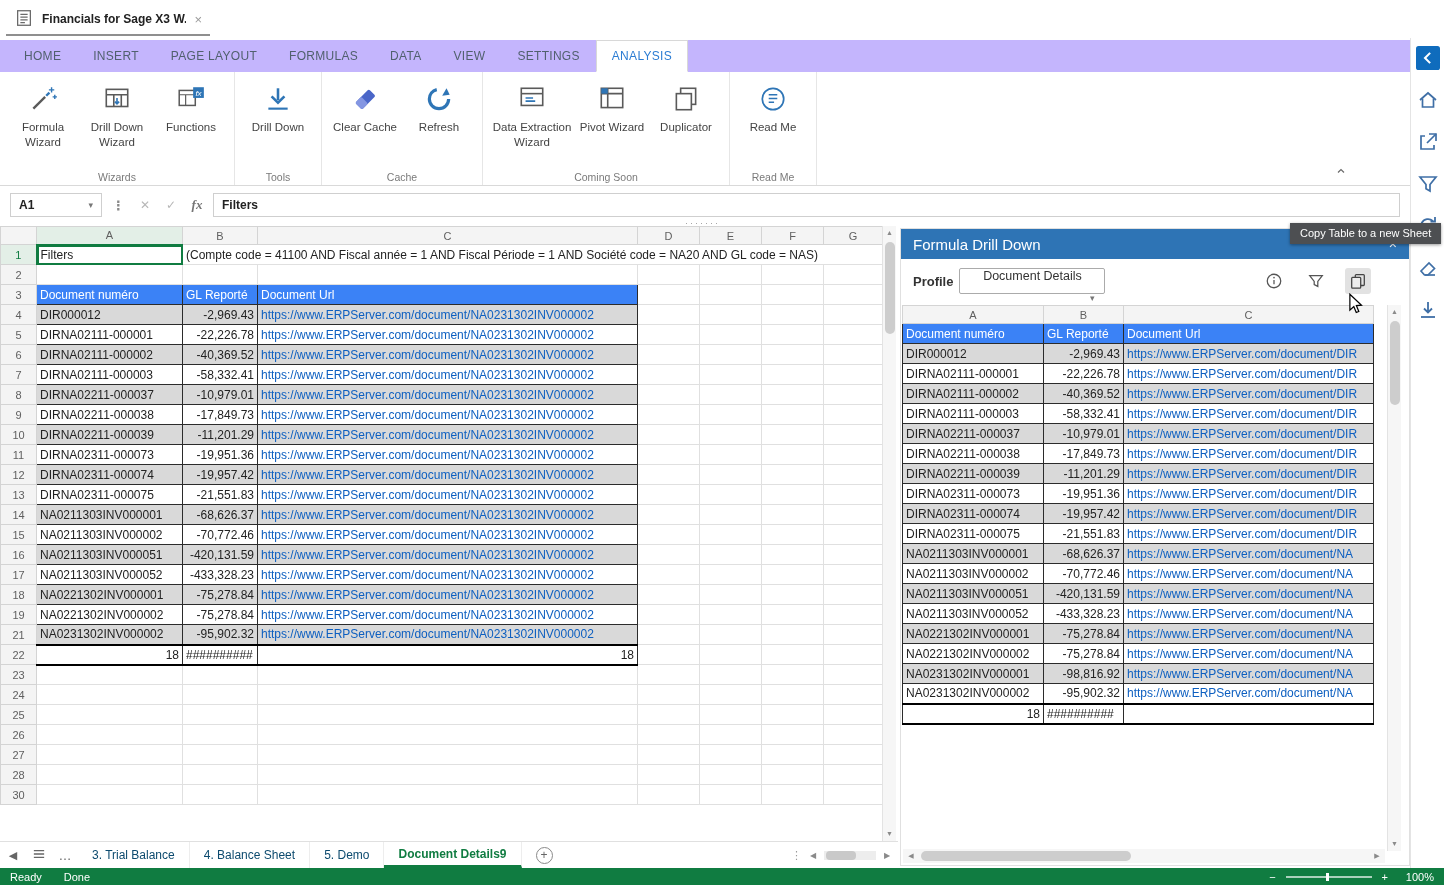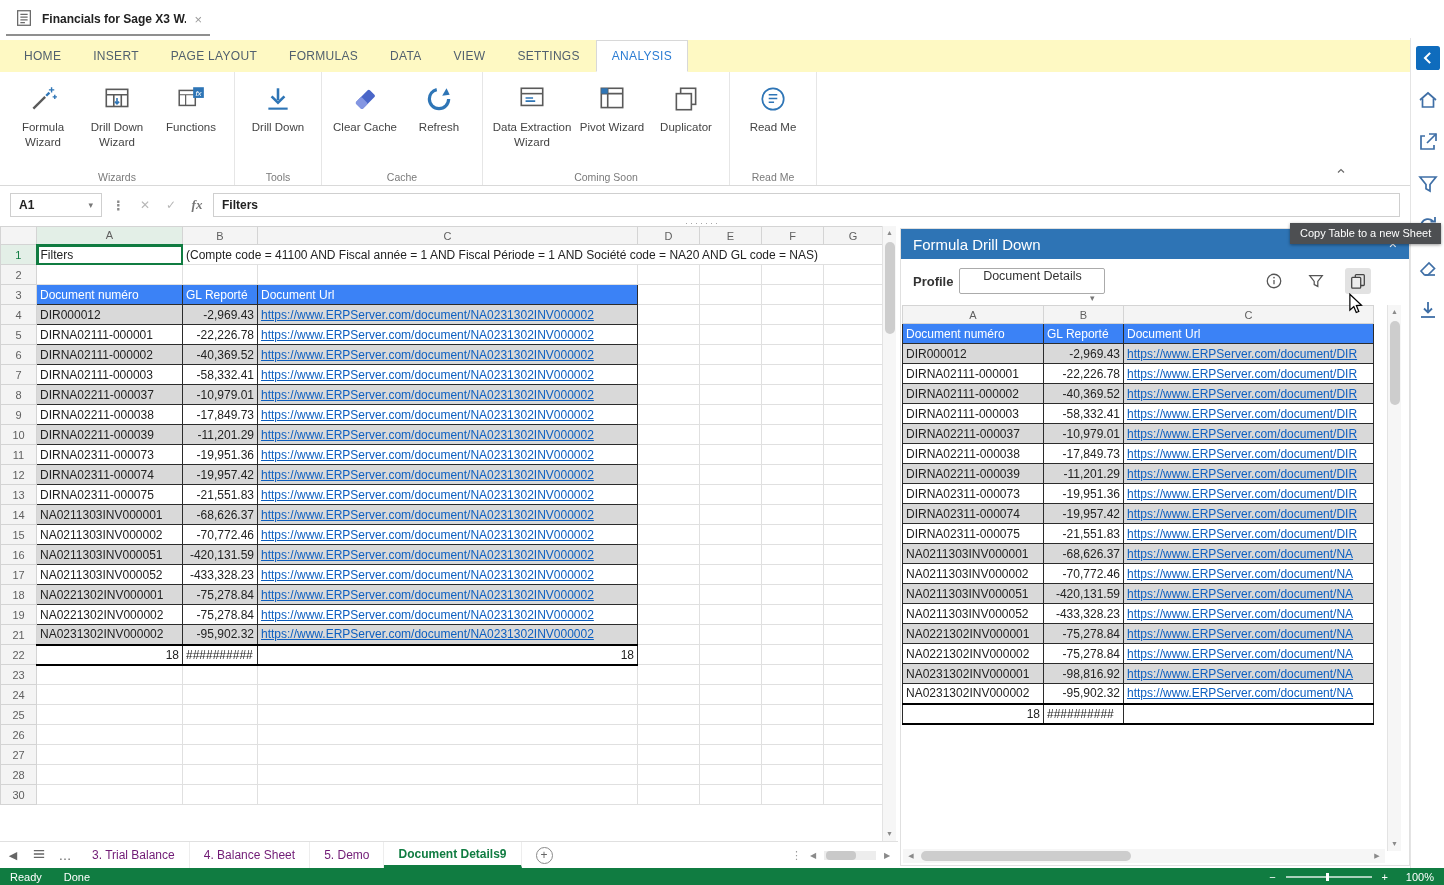--- a/index.html
+++ b/index.html
@@ -6,21 +6,21 @@
   html,body { width:1444px; height:885px; overflow:hidden; }
   body { font-family:"Liberation Sans","DejaVu Sans",sans-serif; font-size:12px; color:#222; background:#fff; position:relative; }
 
   
   .doc-tab-bar { position:absolute; top:0; left:0; width:1444px; height:38px; background:#fff; }
   .doc-tab { position:absolute; left:6px; top:4px; width:204px; height:32px; display:flex; align-items:center; gap:8px; padding:0 8px; border-bottom:2px solid #8f8f8f; }
   .doc-tab-title { font-weight:bold; font-size:12px; white-space:nowrap; overflow:hidden; flex:1; }
   .doc-tab-close { color:#9a9a9a; font-size:13px; cursor:default; }
 
   
-  .ribbon-tabs { position:absolute; top:40px; left:0; width:1410px; height:32px; display:flex; align-items:stretch; padding-left:8px; background:#fef9c3; }
+  .ribbon-tabs { position:absolute; top:40px; left:0; width:1410px; height:32px; display:flex; align-items:stretch; padding-left:8px; background:#c4b5fd; }
   .rtab { padding:0 15px; display:flex; align-items:center; font-size:12px; letter-spacing:.3px; color:#51606e; border:1px solid transparent; }
   .rtab.active { color:#2b7cd3; border-color:#d8d8d8; border-bottom-color:#fff; background:#fff; }
 
   
   .ribbon { position:absolute; top:72px; left:0; width:1410px; height:114px; background:#fff; border-bottom:1px solid #d9d9d9; display:flex; }
   .rgroup { position:relative; height:100%; padding:4px 6px 18px 6px; border-right:1px solid #e6e6e6; display:flex; align-items:flex-start; }
   .rgroup-label { position:absolute; bottom:2px; left:0; right:0; text-align:center; font-size:10.5px; color:#7a7a7a; }
   .rbtn { width:74px; display:flex; flex-direction:column; align-items:center; padding-top:8px; text-align:center; font-size:11.5px; color:#444; line-height:1.3; cursor:default; }
   .rbtn.wide { width:86px; }
   .rbtn svg { width:30px; height:30px; margin-bottom:6px; }
@@ -44,21 +44,21 @@
   .sheet thead th { height:18px; }
   .ghead { background:#f4f4f4; border:1px solid #d4d4d4; font-size:11px; color:#5f5f5f; text-align:center; }
   .ecell { border:1px solid #e0e0e0; }
   .colsel { background:#e3efe7; border-bottom:2px solid #107C41; }
   .rowsel { background:#e3efe7; border-right:2px solid #107C41; color:#107C41; }
   .a1 { font-weight:bold; outline:2px solid #107C41; outline-offset:-2px; border:1px solid #e0e0e0; }
   .fexpr { border:1px solid #e0e0e0; white-space:pre; }
   .bcell { border:1px solid #2b2b2b; }
   .hcell { background:#3b82f6; color:#fff; font-weight:bold; }
   .num { text-align:right; }
-  .lnk { color:#0d5fc0; text-decoration:underline; cursor:pointer; }
+  .lnk { color:#0d5fc0; cursor:pointer; }
   tbody.data-body tr:nth-child(odd) .bcell { background:#d9d9d9; }
   .total-row .bcell { border-top:2px solid #000; border-bottom:2px solid #000; background:#fff; }
 
   
   .vscroll { position:absolute; background:#f6f6f6; border-left:1px solid #e3e3e3; }
   .vscroll .arr { position:absolute; left:0; width:100%; text-align:center; font-size:7px; color:#8a8a8a; line-height:14px; }
   .vscroll .thumb { position:absolute; left:2px; width:10px; background:#cdcdcd; border-radius:5px; }
   .main-vscroll { top:226px; left:882px; width:14px; height:615px; }
   .hscroll { position:absolute; background:#f6f6f6; display:flex; align-items:center; }
   .hscroll .arr { width:16px; text-align:center; font-size:7px; color:#8a8a8a; }
@@ -89,21 +89,21 @@
 
   
   .rail { position:absolute; left:1410px; top:38px; width:34px; height:830px; background:#fff; border-left:1px solid #e4e4e4; display:flex; flex-direction:column; align-items:center; gap:15px; padding-top:6px; z-index:5; }
   .rail .ric { width:27px; height:27px; display:flex; align-items:center; justify-content:center; }
   .rail svg { width:24px; height:24px; }
 
   
   .sheet-bar { position:absolute; left:0; top:841px; width:898px; height:27px; background:#fff; border-top:1px solid #e0e0e0; display:flex; align-items:center; }
   .snav { width:26px; text-align:center; color:#666; font-size:11px; }
   .snav svg { width:14px; height:12px; }
-  .stab { height:100%; display:flex; align-items:center; padding:0 14px; font-size:12px; color:#701a75; border-right:1px solid #ededed; white-space:nowrap; }
+  .stab { height:100%; display:flex; align-items:center; padding:0 14px; font-size:12px; color:#0c4a6e; border-right:1px solid #ededed; white-space:nowrap; }
   .stab.active { color:#107C41; font-weight:bold; border-bottom:3px solid #107C41; }
   .add-sheet { width:17px; height:17px; border:1px solid #8a8a8a; border-radius:50%; display:flex; align-items:center; justify-content:center; color:#666; font-size:12px; margin-left:14px; }
   .mini-scroll { margin-left:auto; display:flex; align-items:center; gap:4px; padding-right:4px; }
   .mini-scroll .dots { color:#9a9a9a; font-size:11px; }
   .mini-scroll .arr { color:#8a8a8a; font-size:8px; width:14px; text-align:center; }
   .mini-track { width:52px; height:9px; background:#ededed; position:relative; }
   .mini-track .hthumb { position:absolute; top:0; left:2px; width:30px; height:9px; background:#c9c9c9; border-radius:4px; }
 
   
   .status { position:absolute; left:0; top:868px; width:1444px; height:17px; background:#107C41; color:#fff; font-size:11px; display:flex; align-items:center; padding:0 10px; z-index:10; }

